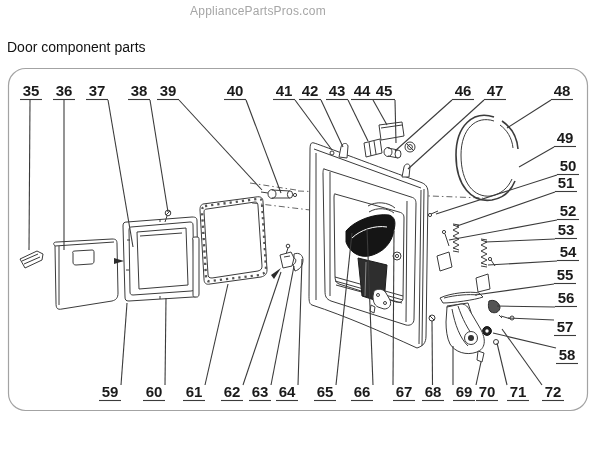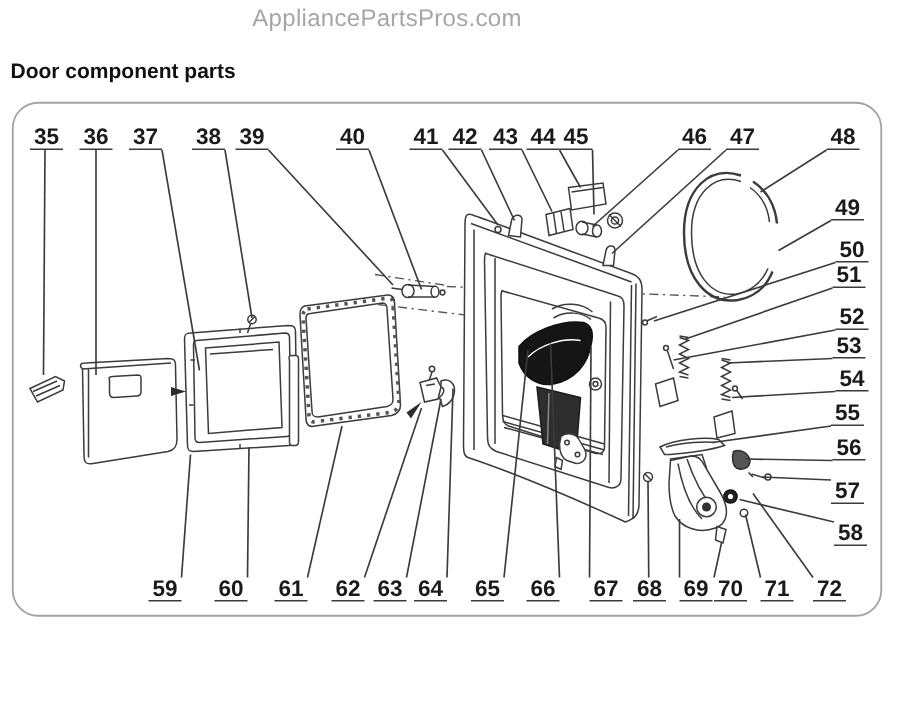--- a/index.html
+++ b/index.html
@@ -1,20 +1,20 @@
 <!DOCTYPE html>
 <html><head>
 <meta charset="utf-8">
 <style>
   html,body{margin:0;padding:0;background:#fff;}
   .page{position:relative;width:600px;height:476px;background:#fff;overflow:hidden;
         font-family:"Liberation Sans", sans-serif;}
   .watermark{position:absolute;left:0;top:4px;width:516px;text-align:center;
-             font-size:16px;color:#a6a6a6;letter-spacing:.2px;}
-  .page-title{position:absolute;left:7px;top:39px;font-size:14px;color:#111;font-weight:bold;}
+             font-size:12px;color:#a6a6a6;letter-spacing:.2px;}
+  .page-title{position:absolute;left:7px;top:39px;font-size:14px;color:#111;}
   svg{position:absolute;left:0;top:0;}
   .ln{stroke:#3b3b3b;stroke-width:1;fill:none;}
   .lnw{stroke:#3b3b3b;stroke-width:1;fill:#fff;}
   .ln2{stroke:#3b3b3b;stroke-width:1.6;fill:none;}
   .callout-num{font:600 15px "Liberation Sans", sans-serif;fill:#1a1a1a;text-anchor:middle;}
   #callouts line{stroke:#3b3b3b;stroke-width:1.1;}
 </style>
 </head>
 <body>
 

